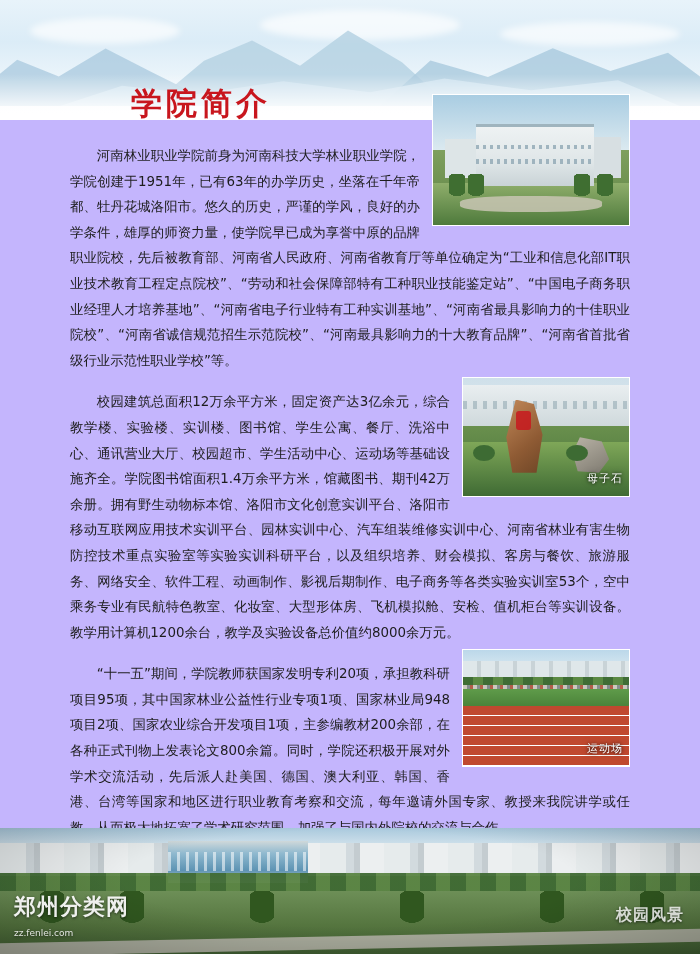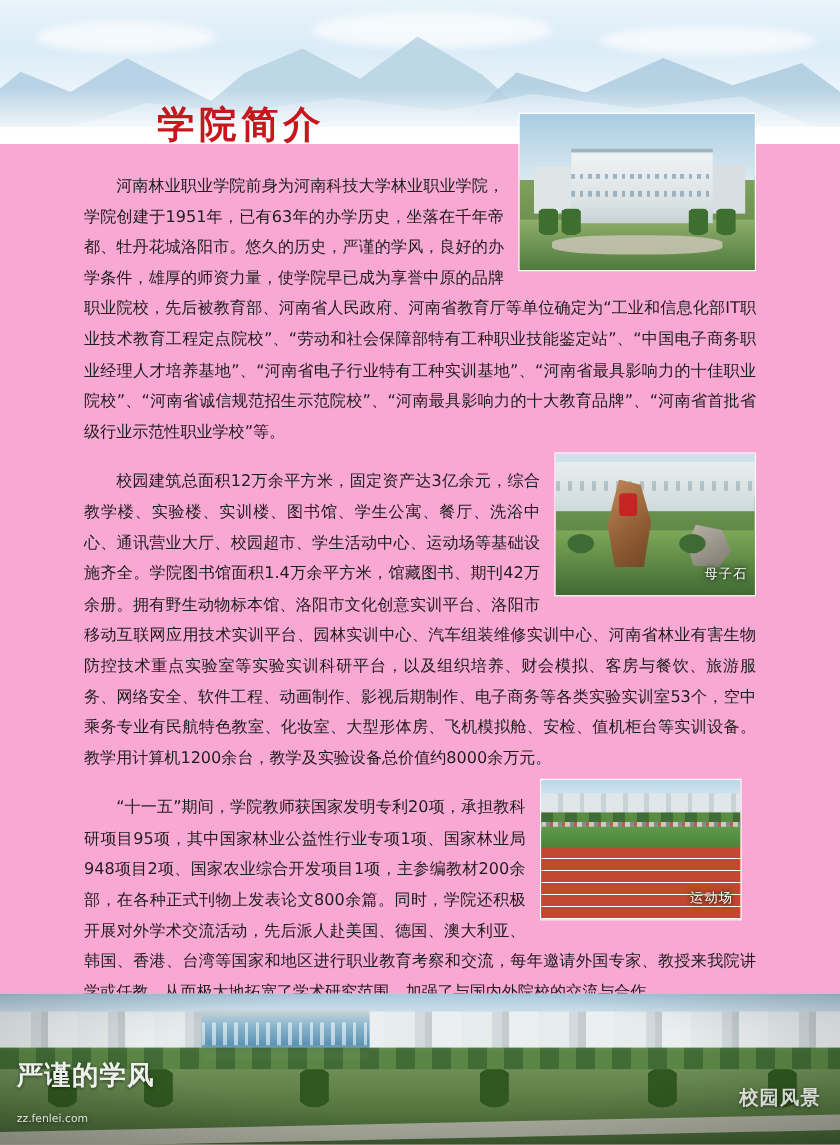--- a/index.html
+++ b/index.html
@@ -12,21 +12,21 @@
     font-family: "DejaVu Sans", "Liberation Sans", sans-serif;
     background: #ffffff;
     overflow: hidden;
     position: relative;
   }
 
   .page {
     position: relative;
     width: 700px;
     height: 954px;
-    background: #f9a8d4;
+    background: #c4b5fd;
     overflow: hidden;
   }
 
   
   .top-band {
     position: absolute;
     left: 0; top: 0;
     width: 700px;
     height: 120px;
     background: linear-gradient(to bottom, #e8f3fa 0%, #dbecf7 35%, #eef6fb 70%, #ffffff 100%);
@@ -117,21 +117,21 @@
   }
   .img-stone {
     width: 168px;
     height: 120px;
     margin: 4px 0 6px 12px;
     text-decoration: underline;
   }
   .img-track {
     width: 168px;
     height: 118px;
-    margin: 4px 12px 6px 12px;
+    margin: 4px 0 6px 12px;
   }
 
   .photo {
     border: 1px solid #ffffff;
     box-sizing: border-box;
     overflow: hidden;
     position: relative;
   }
 
   
@@ -258,21 +258,21 @@
     letter-spacing: 1px;
     text-shadow: 0 1px 3px rgba(0,0,0,.6);
     line-height: 1.05;
   }
   .wm-left .wm-sub {
     font-size: 9px;
     font-weight: normal;
     letter-spacing: 0;
     color: rgba(255,255,255,.85);
     display: block;
-    margin-top: 20px;
+    margin-top: 10px;
   }
   .wm-right {
     position: absolute;
     right: 16px;
     bottom: 28px;
     color: rgba(255,255,255,.8);
     font-size: 16px;
     letter-spacing: 1px;
     text-shadow: 0 1px 3px rgba(0,0,0,.6);
     font-weight: bold;
@@ -350,19 +350,19 @@
     <div class="bp-road"></div>
     <div class="bp-tree" style="left:40px;"></div>
     <div class="bp-tree" style="left:120px;"></div>
     <div class="bp-tree" style="left:250px;"></div>
     <div class="bp-tree" style="left:400px;"></div>
     <div class="bp-tree" style="left:540px;"></div>
     <div class="bp-tree" style="left:640px;"></div>
     <div class="bp-vignette"></div>
 
     <div class="wm-left">
-      <span>严谨的学风</span>
+      <span>郑州分类网</span>
       <span class="wm-sub">zz.fenlei.com</span>
     </div>
     <div class="wm-right">校园风景</div>
   </div>
 
 </div>
 
 </body></html>

